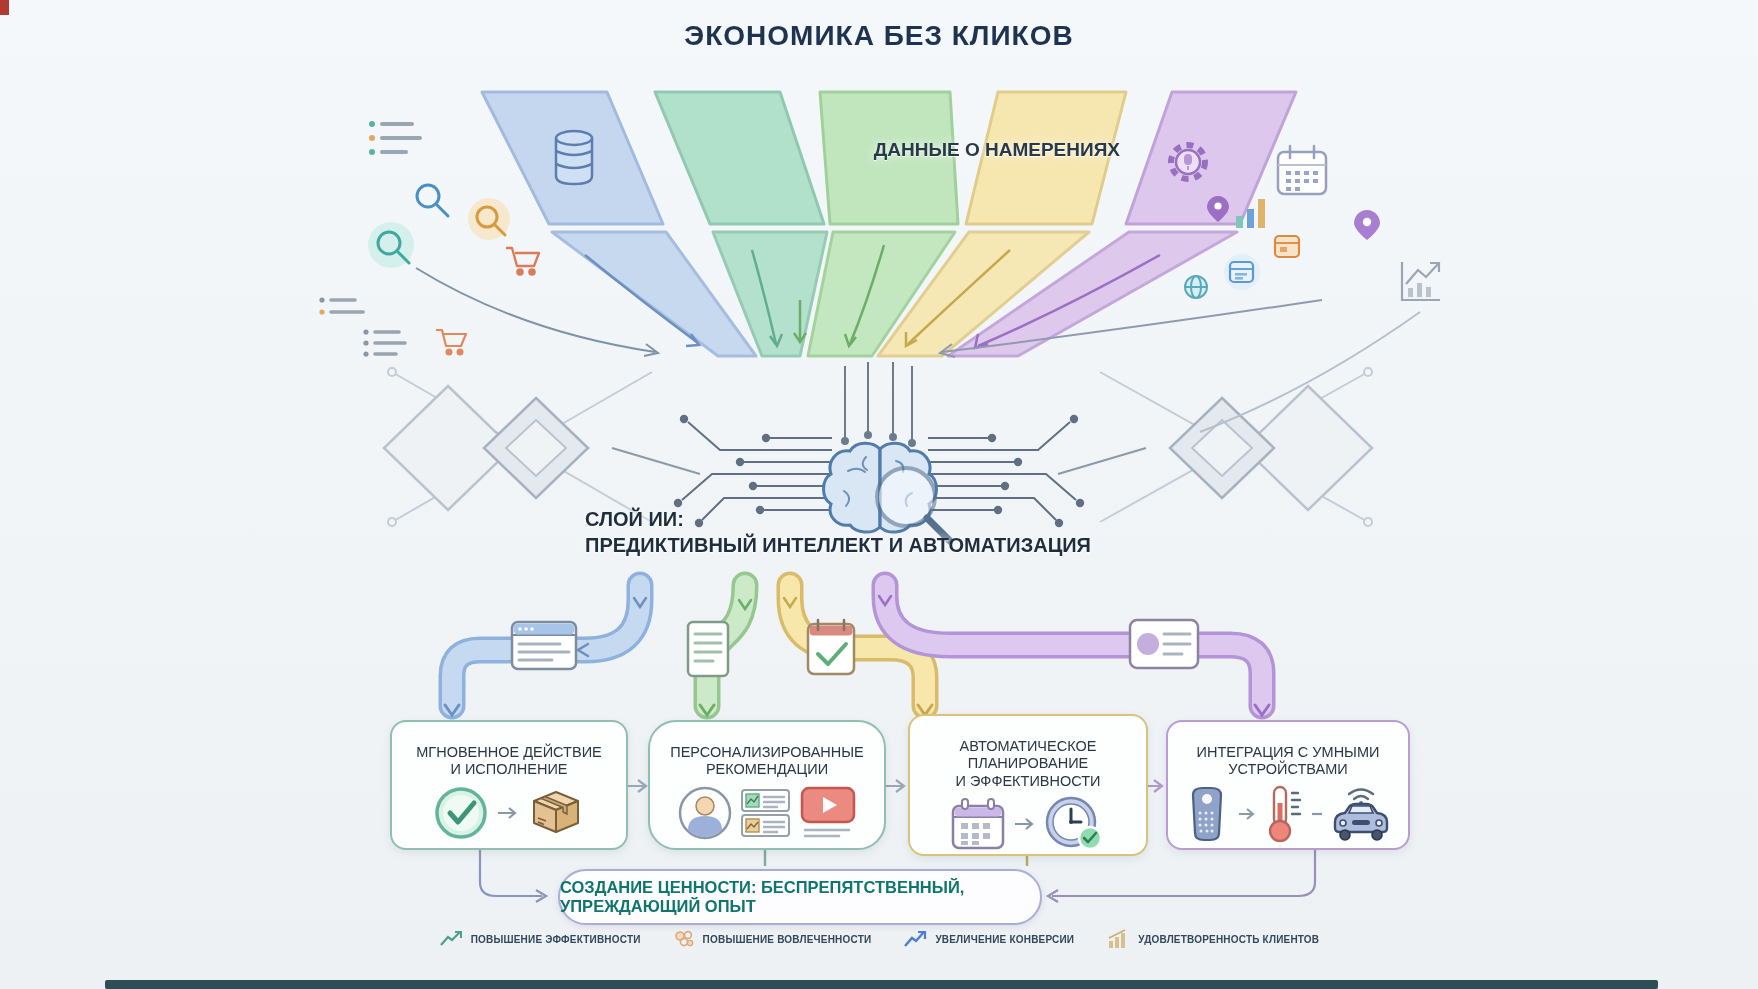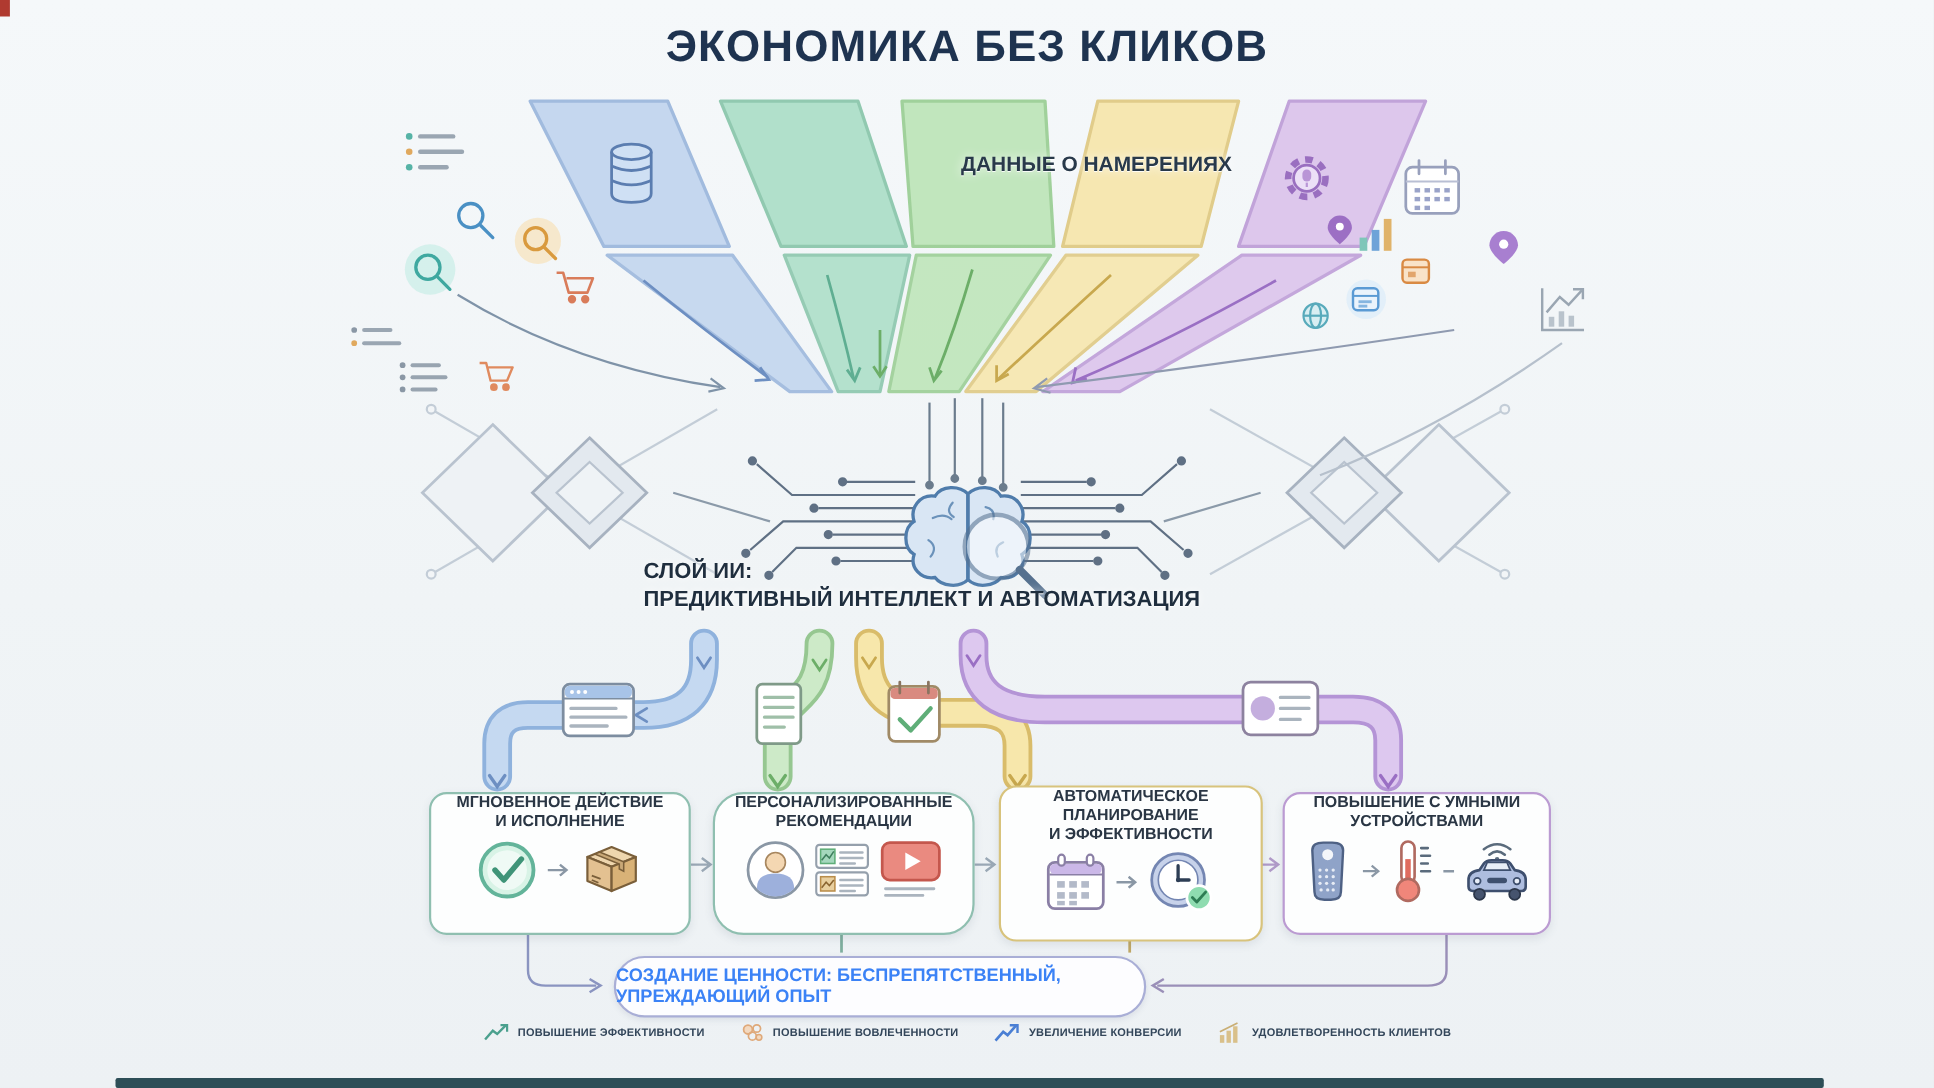--- a/index.html
+++ b/index.html
@@ -1,35 +1,35 @@
 <!DOCTYPE html>
 <html><head>
 <meta charset="utf-8">
 <style>
   html,body{margin:0;padding:0;background:#e8ecef;}
   #canvas{position:relative;width:1758px;height:989px;overflow:hidden;
     background:linear-gradient(180deg,#f5f8fa 0%,#f0f4f6 55%,#edf1f4 100%);
     font-family:"Liberation Sans",sans-serif;}
   .abs{position:absolute;}
   svg.scene{position:absolute;left:0;top:0;width:1758px;height:989px;}
-  #title{left:0;right:0;top:20px;text-align:center;font-size:40px;font-weight:700;
+  #title{left:0;right:0;top:20px;text-align:center;font-size:28px;font-weight:700;
     letter-spacing:1px;color:#1e3350;}
   .funnel-label{left:620px;top:136px;width:500px;text-align:right;font-size:19px;
     font-weight:700;line-height:1.45;color:#28394a;
     text-shadow:0 1px 0 rgba(255,255,255,.85),0 0 10px rgba(255,255,255,.9);}
   .ai-label{left:585px;top:506px;width:580px;font-size:20px;
     font-weight:700;line-height:1.3;color:#1f2e3e;
     text-shadow:0 1px 0 rgba(255,255,255,.9),0 0 8px rgba(255,255,255,.85);}
   .obox{background:#fdfefe;border:2px solid #8fbfb0;border-radius:16px;
     box-shadow:0 3px 8px rgba(60,80,100,.10);text-align:center;}
-  .obox .btitle{margin-top:0;font-size:14.5px;font-weight:700;line-height:1.2;color:#2a3644;}
+  .obox .btitle{margin-top:22px;font-size:14.5px;font-weight:400;line-height:1.2;color:#2a3644;}
   .obox .icons{display:flex;justify-content:center;align-items:center;gap:8px;margin-top:6px;}
   #pill{left:558px;top:869px;width:480px;height:52px;border:2px solid #a9aed6;
     border-radius:28px;background:#fdfdff;display:flex;align-items:center;justify-content:center;
-    font-size:16.5px;font-weight:700;color:#3b82f6;box-shadow:0 2px 6px rgba(70,80,120,.12);}
+    font-size:16.5px;font-weight:700;color:#0f766e;box-shadow:0 2px 6px rgba(70,80,120,.12);}
   #footer{left:0;right:0;top:929px;display:flex;justify-content:center;align-items:center;gap:32px;}
   .fitem{display:flex;align-items:center;gap:8px;}
   .fitem span{font-size:10px;font-weight:700;color:#33465a;letter-spacing:.2px;}
 </style>
 </head>
 <body>
 
 <div id="canvas">
 
 <svg class="scene" viewBox="0 0 1758 989">
@@ -438,21 +438,21 @@
       <path d="M27,26 V13 M27,26 H37" fill="none" stroke="#2e3e55" stroke-width="3" stroke-linecap="round"></path>
       <circle cx="27" cy="26" r="2" fill="#2e3e55"></circle>
       <circle cx="46" cy="42" r="11" fill="#8fdcb0" stroke="#ffffff" stroke-width="2.5"></circle>
       <path d="M40,42 L44,46 L52,37" fill="none" stroke="#2e7d54" stroke-width="2.6" stroke-linecap="round" stroke-linejoin="round"></path>
     </svg>
   </div>
 </div>
 
 <div class="abs obox" style="left: 1166px; top: 720px; width: 240px; height: 126px; border-color: rgb(187, 155, 210);">
   <div class="btitle">
-    <div>ПОВЫШЕНИЕ С УМНЫМИ</div>
+    <div>ИНТЕГРАЦИЯ С УМНЫМИ</div>
     <div>УСТРОЙСТВАМИ</div>
   </div>
   <div class="icons">
     <svg width="46" height="58" viewBox="0 0 46 58">
       <path d="M9,10 Q9,3 19,3 L27,3 Q37,3 37,10 L35,48 Q35,55 26,55 L20,55 Q11,55 11,48 Z" fill="#8fa3c8" stroke="#4e6184" stroke-width="2.2"></path>
       <circle cx="23" cy="14" r="5" fill="#ffffff" opacity=".9"></circle>
       <g fill="#e7ecf5">
         <circle cx="16" cy="28" r="1.5"></circle>
             <circle cx="22" cy="28" r="1.5"></circle>
             <circle cx="28" cy="28" r="1.5"></circle>

